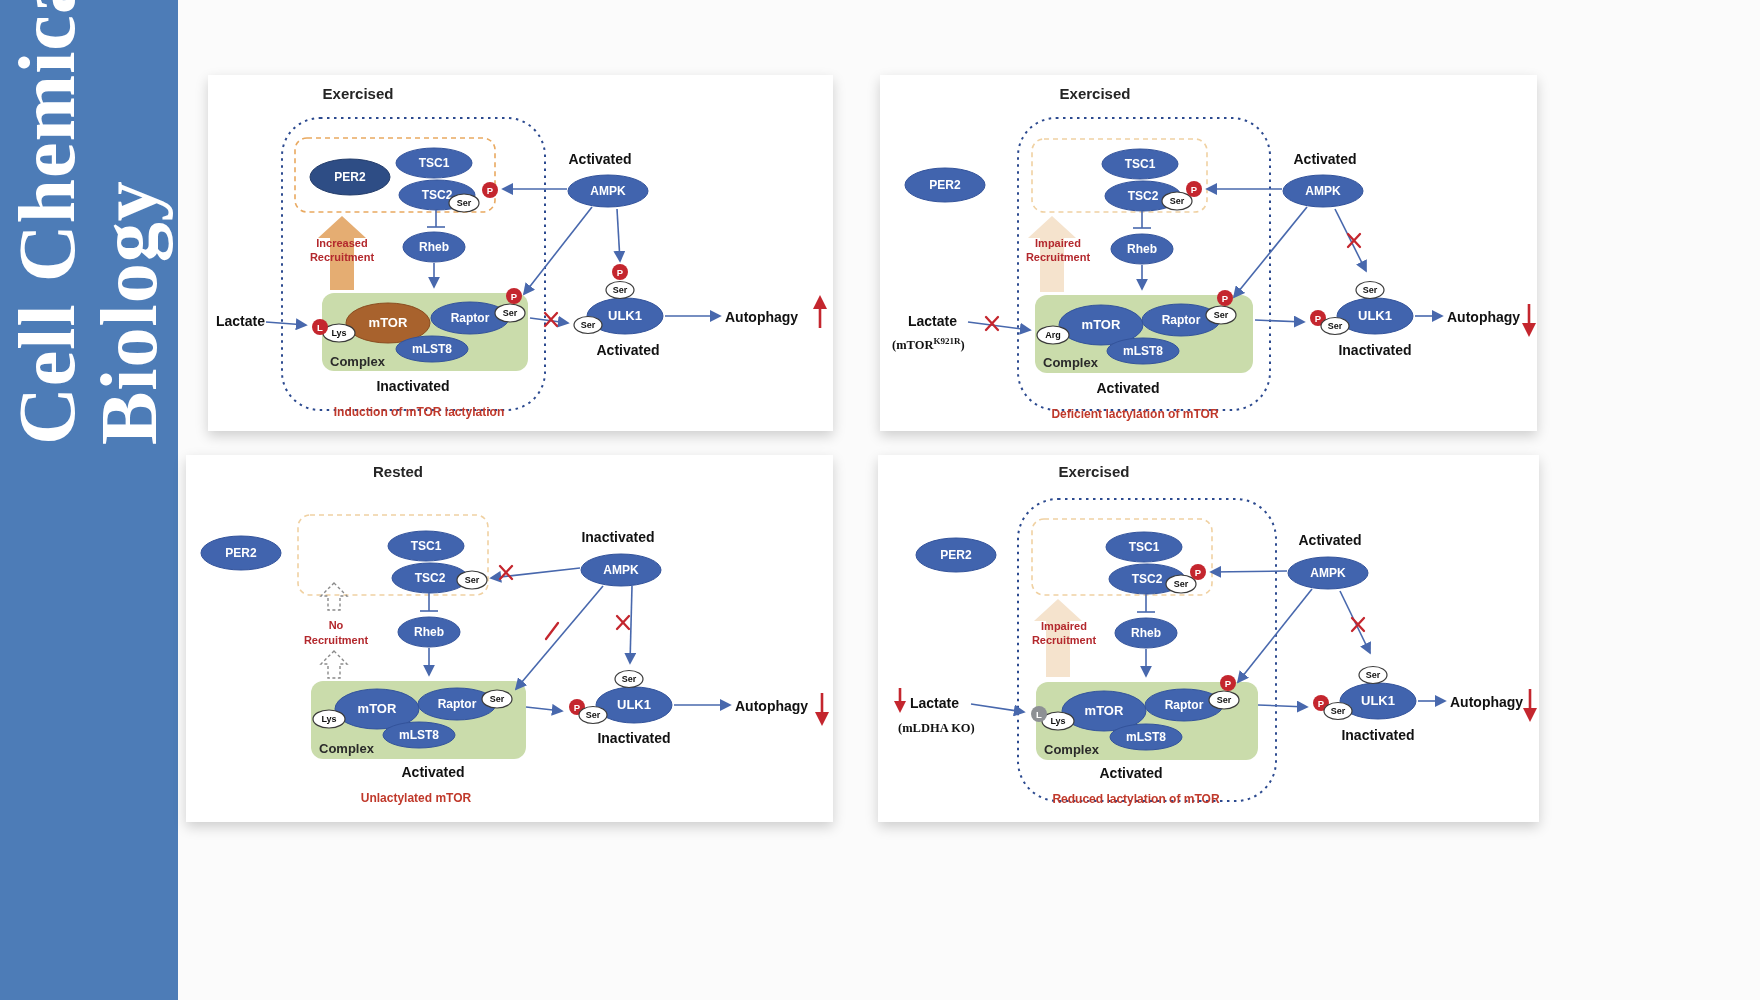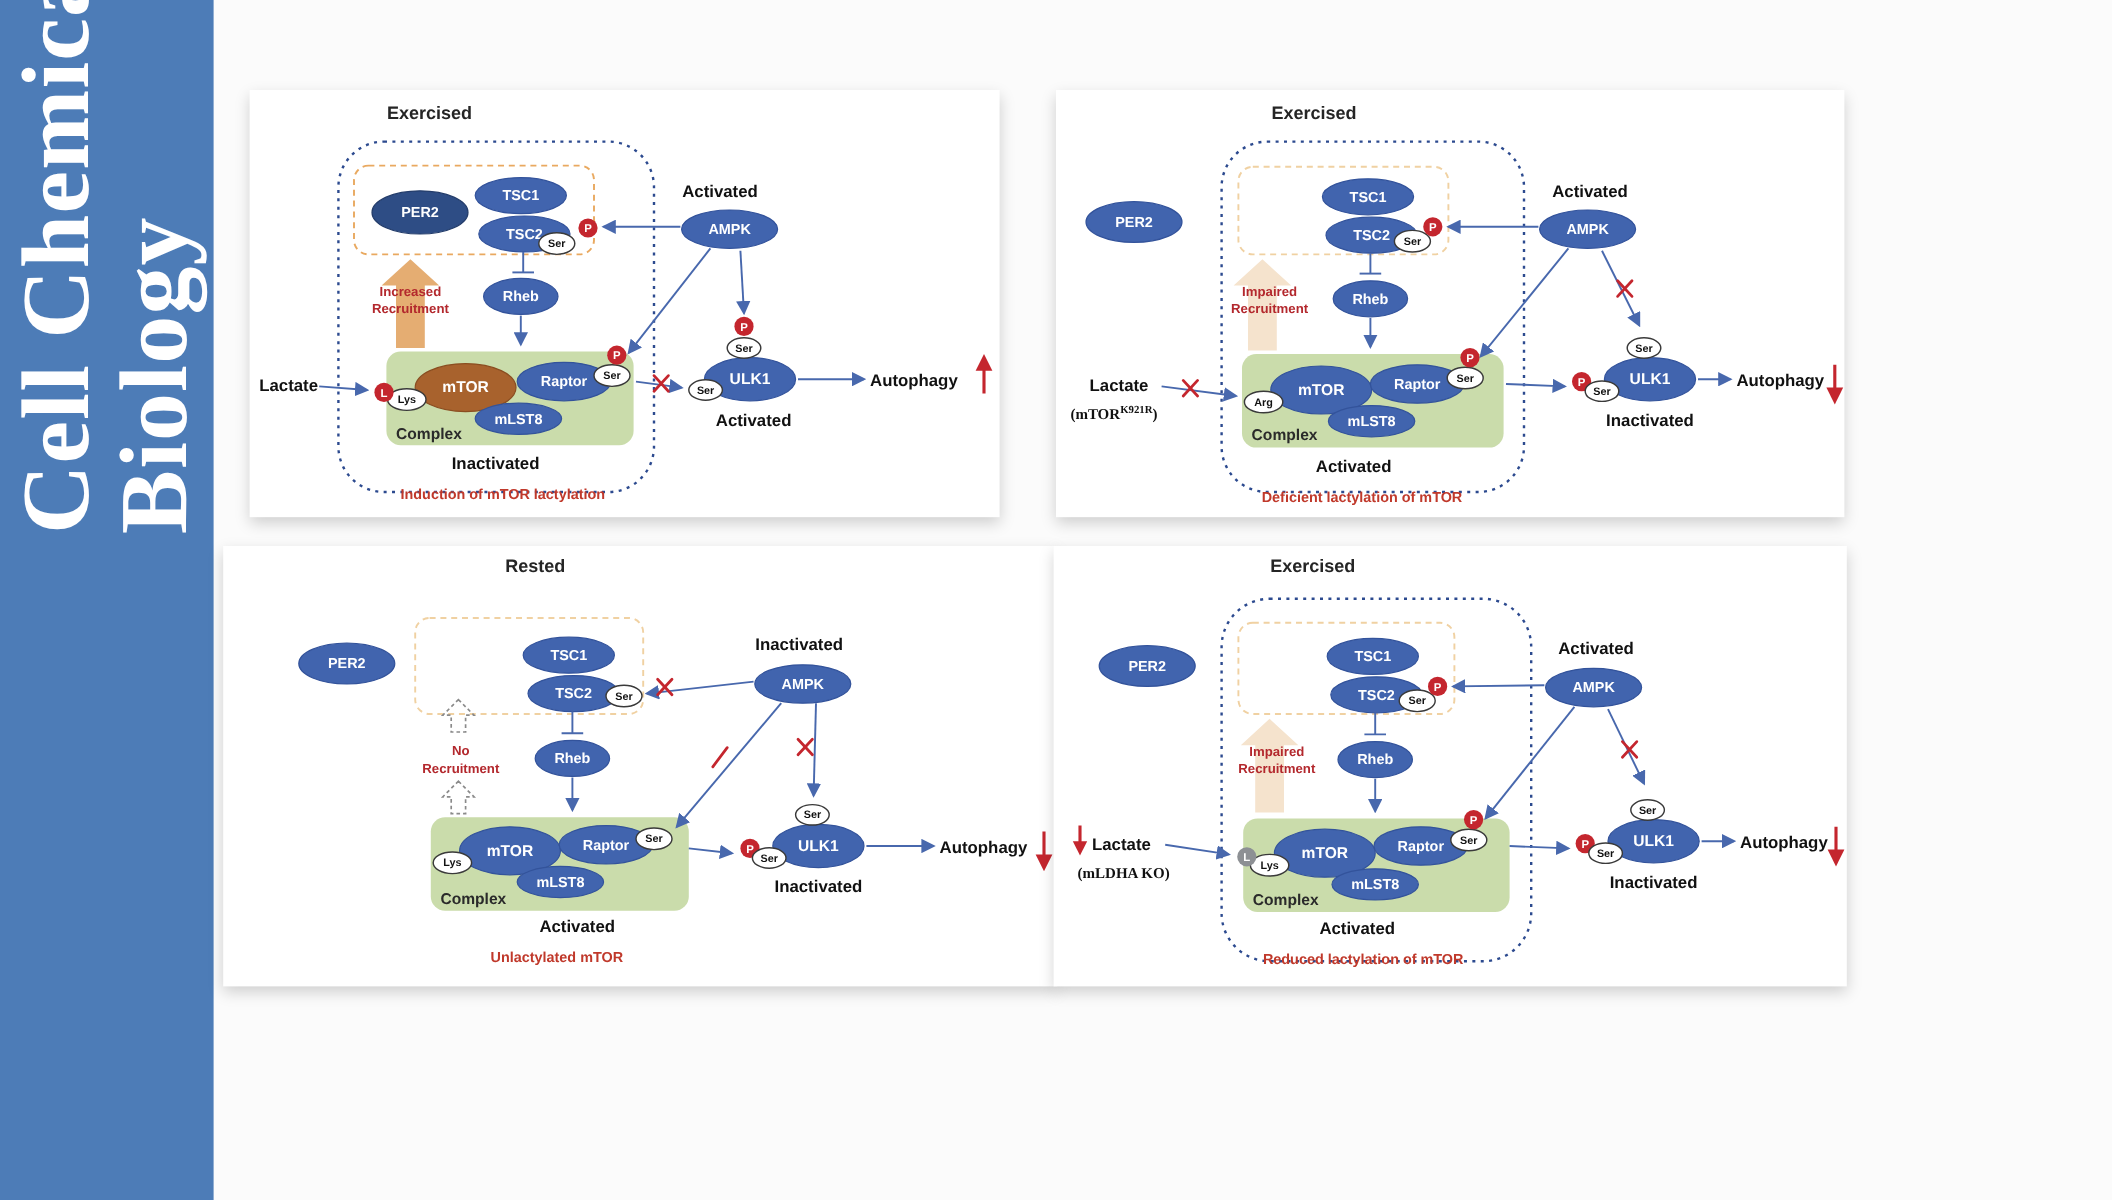--- a/index.html
+++ b/index.html
@@ -7,21 +7,21 @@
         font-family:"Liberation Sans",sans-serif;}
   .sidebar{position:absolute;left:0;top:0;width:178px;height:1000px;background:#4d7cb7;}
   .journal-rot{position:absolute;left:89px;top:445px;width:0;height:0;}
   .journal-rot .inner{transform:translate(-50%,-50%) rotate(-90deg);
         font-family:"Liberation Serif",serif;font-weight:bold;color:#fff;
         font-size:80px;line-height:1.02;letter-spacing:1px;text-align:center;white-space:nowrap;}
   .panel{position:absolute;background:#fff;box-shadow:0 5px 12px rgba(0,0,0,.18);text-decoration:underline;}
   .panel svg{display:block;width:100%;height:100%;}
   .p1{left:208px;top:75px;width:625px;height:356px;}
   .p2{left:880px;top:75px;width:657px;height:356px;}
-  .p3{left:186px;top:455px;width:647px;height:367px;padding-left:48px;}
+  .p3{left:186px;top:455px;width:647px;height:367px;}
   .p4{left:878px;top:455px;width:661px;height:367px;}
 
   
   text{font-family:"Liberation Sans",sans-serif;}
   .t-title{font-size:15px;font-weight:bold;fill:#252525;}
   .t-state{font-size:14px;font-weight:bold;fill:#111;}
   .t-plain{font-size:14px;font-weight:bold;fill:#111;}
   .t-complex{font-size:13px;font-weight:bold;fill:#2a2a2a;}
   .t-node{font-size:12px;font-weight:bold;fill:#fff;}
   .t-node-lg{font-size:13px;font-weight:bold;fill:#fff;}

